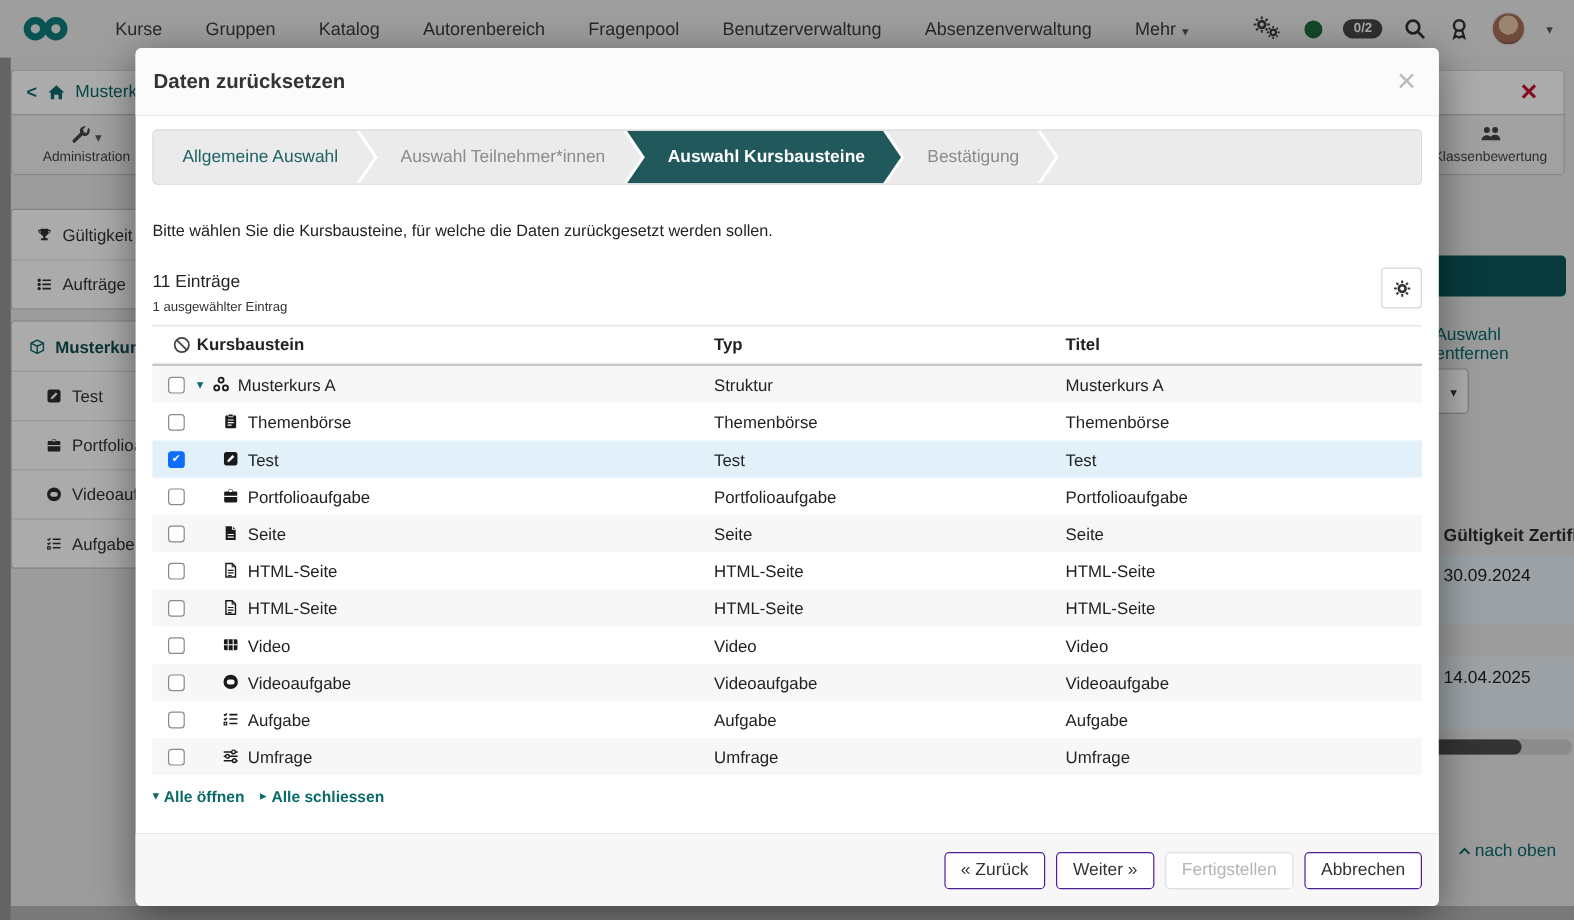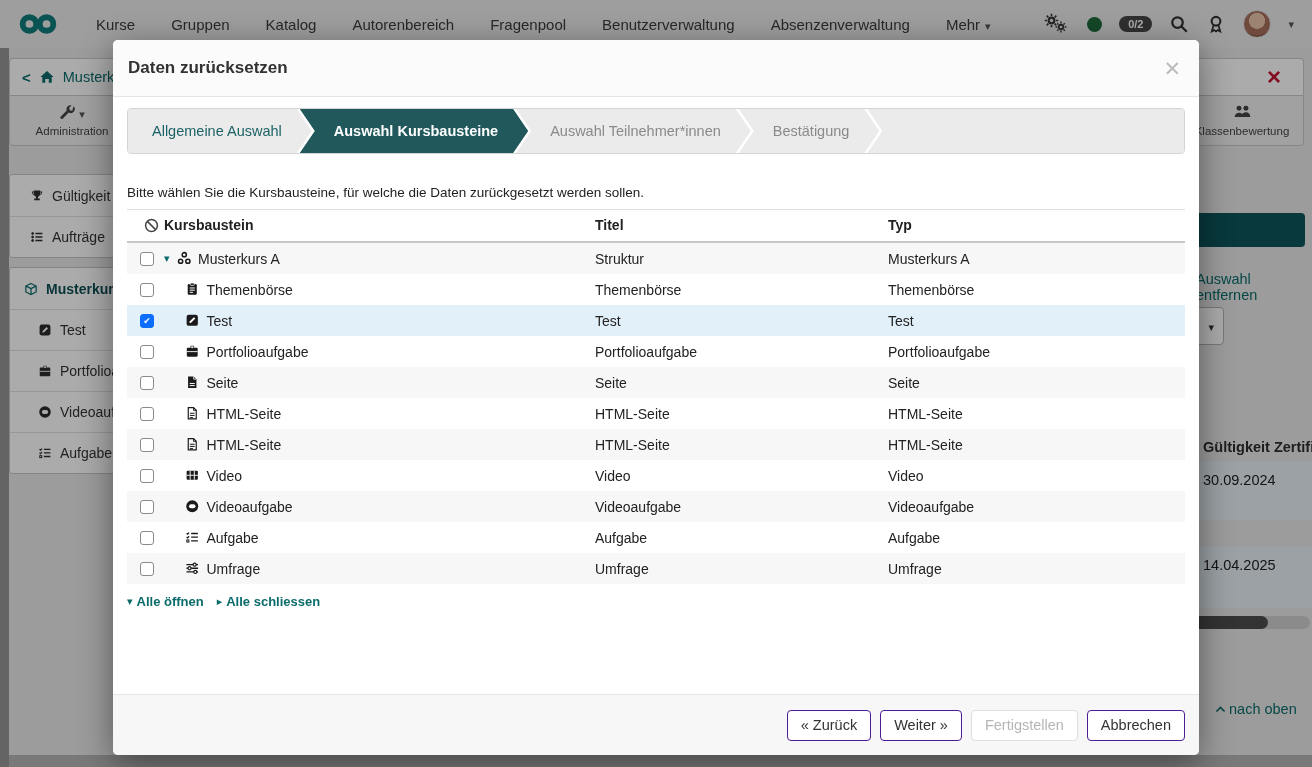--- a/index.html
+++ b/index.html
@@ -315,37 +315,49 @@
 <div id="overlay"></div>
 
 <div id="modal">
   <div id="modal-header">
     <span id="modal-title">Daten zurücksetzen</span>
     <span id="modal-close">✕</span>
   </div>
   <div id="modal-body">
     <div id="wizard">
         <div class="step done first">Allgemeine Auswahl</div>
+        <div class="step upcoming">Auswahl Teilnehmer*innen</div>
         <div class="step active">Auswahl Kursbausteine</div>
-        <div class="step upcoming">Auswahl Teilnehmer*innen</div>
         <div class="step upcoming">Bestätigung</div>
         <div class="step-fill"></div>
       </div>
     <div id="instruction">Bitte wählen Sie die Kursbausteine, für welche die Daten zurückgesetzt werden sollen.</div>
+    <div id="entries-wrap">
+      <div id="entries-count">11 Einträge</div>
+      <div id="selected-count">1 ausgewählter Eintrag</div>
+      <div id="gear-btn">
+          <span class="icon">
+            <svg viewBox="0 0 16 16" fill="none" stroke="currentColor">
+              <circle cx="8" cy="8" r="3" stroke-width="2.4"></circle>
+              <path stroke-width="1.8" d="M8 .8v2.4M8 12.8v2.4M.8 8h2.4M12.8 8h2.4M2.9 2.9l1.7 1.7M11.4 11.4l1.7 1.7M13.1 2.9l-1.7 1.7M4.6 11.4l-1.7 1.7"></path>
+            </svg>
+          </span>
+        </div>
+    </div>
     <div id="table">
       <div id="thead" class="tgrid">
         <span class="icon">
             <svg viewBox="0 0 16 16" fill="none" stroke="currentColor" stroke-width="1.6">
               <circle cx="8" cy="8" r="6.3"></circle>
               <path d="m3.6 3.6 8.8 8.8"></path>
             </svg>
           </span>
         <span>Kursbaustein</span>
+        <span>Typ</span>
         <span>Titel</span>
-        <span>Typ</span>
       </div>
       <div id="table-rows">
           <div class="trow tgrid">
             <span class="cb"></span>
             <span class="namecell">
               <span class="tree-caret">▾</span>
               <span class="icon">
                 <svg viewBox="0 0 16 16" fill="none" stroke="currentColor" stroke-width="1.7">
                   <circle cx="8" cy="4.1" r="2.3"></circle>
                   <circle cx="4" cy="11.3" r="2.3"></circle>

